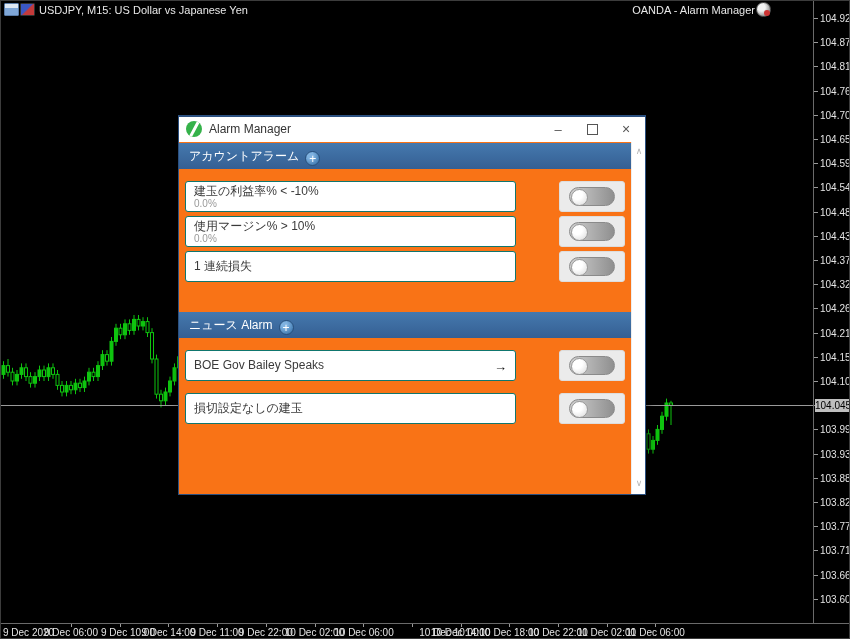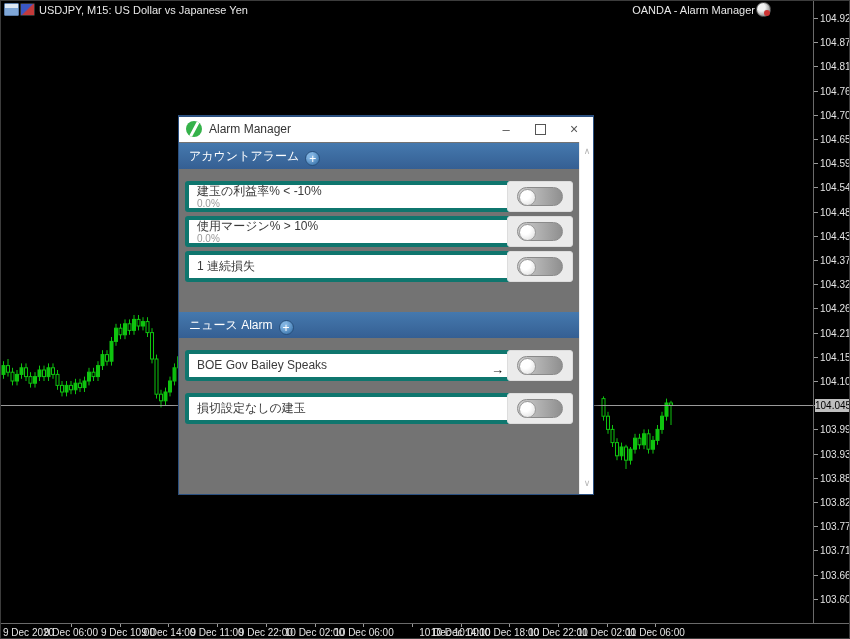--- a/index.html
+++ b/index.html
@@ -24,21 +24,21 @@
   #price-axis{position:absolute;left:812px;top:0;width:38px;height:622px;border-left:1px solid #6a6a6a;background:#000;}
   .price-label{position:absolute;left:6px;font-size:10px;color:#e4e4e4;white-space:nowrap;transform:translateY(-50%);}
   .price-tick{position:absolute;left:0;width:4px;height:1px;background:#9a9a9a;}
   #bid-label{position:absolute;left:1px;top:398px;width:36px;height:13px;background:#bfbfbf;color:#000;
       font-size:10px;line-height:13px;text-align:center;z-index:3;}
   
   #time-axis{position:absolute;left:0;top:622px;width:850px;height:17px;background:#000;border-top:1px solid #6a6a6a;}
   .time-label{position:absolute;top:3px;font-size:10px;color:#e4e4e4;white-space:nowrap;}
   .time-tick{position:absolute;top:0;width:1px;height:3px;background:#9a9a9a;}
   
-  #dialog{position:absolute;left:177px;top:114px;width:416px;height:380px;background:#737373;
+  #dialog{position:absolute;left:177px;top:114px;width:468px;height:380px;background:#f97316;
       border:1px solid #2b5080;border-top:2px solid #2b5080;box-sizing:border-box;
       box-shadow:2px 3px 8px rgba(0,0,0,.55);}
   #dlg-titlebar{position:relative;height:25px;background:#fff;}
   #dlg-logo{position:absolute;left:7px;top:4px;width:16px;height:16px;border-radius:50%;background:#35b24a;overflow:hidden;}
   #dlg-logo:after{content:"";position:absolute;left:7px;top:-3px;width:3px;height:22px;background:#fff;transform:rotate(28deg);}
   #dlg-title{position:absolute;left:30px;top:5px;font-size:12px;color:#333;}
   .dlg-btn{position:absolute;top:0;width:30px;height:25px;text-align:center;line-height:25px;font-size:13px;color:#555;cursor:default;}
   #btn-min{right:72px;}
   #btn-max{right:38px;}
   #btn-close{right:4px;font-size:14px;}
@@ -49,21 +49,21 @@
   #scroll-up{top:4px;}
   #scroll-down{bottom:6px;}
   .section-header{position:relative;height:26px;background:linear-gradient(#4579ae,#355f93);
       color:#fff;font-size:12px;line-height:26px;padding-left:10px;margin-top:30px;}
   .section-header:first-child{margin-top:1px;}
   .plus-icon{display:inline-block;width:15px;height:15px;margin-left:6px;border-radius:50%;vertical-align:-3px;
       background:radial-gradient(circle at 35% 30%,#7fb2e0 0 25%,#3f79b0 80%);border:1px solid #28507c;
       color:#fff;font-size:12px;line-height:14px;text-align:center;box-sizing:border-box;}
   .alarm-row{position:relative;margin:4px 6px 0 6px;height:31px;}
   .alarm-row.first{margin-top:12px;}
-  .row-card{position:absolute;left:0;top:0;width:331px;height:31px;background:#fff;border:4px solid #0f766e;
+  .row-card{position:absolute;left:0;top:0;width:331px;height:31px;background:#fff;border:1px solid #0f766e;
       border-radius:3px;box-sizing:border-box;display:flex;flex-direction:column;justify-content:center;padding-left:8px;}
   .row-title{font-size:12px;color:#3a3a3a;line-height:13px;}
   .row-sub{font-size:10px;color:#999;line-height:11px;}
   .row-arrow{position:absolute;right:8px;top:0;height:31px;line-height:31px;font-size:13px;color:#111;font-weight:bold;}
   .toggle-zone{position:absolute;right:0;top:0;width:66px;height:31px;background:#ebebeb;border:1px solid #ddd;
       border-radius:3px;box-sizing:border-box;display:flex;align-items:center;justify-content:center;}
   .toggle{position:relative;width:46px;height:19px;border-radius:10px;border:1px solid #8a8a8a;
       background:linear-gradient(to right,#cfcfcf,#8f8f8f);box-sizing:border-box;}
   .toggle .knob{position:absolute;left:1px;top:1px;width:15px;height:15px;border-radius:50%;
       background:radial-gradient(circle at 35% 30%,#fff 0 35%,#d8d8d8);border:1px solid #9a9a9a;}

